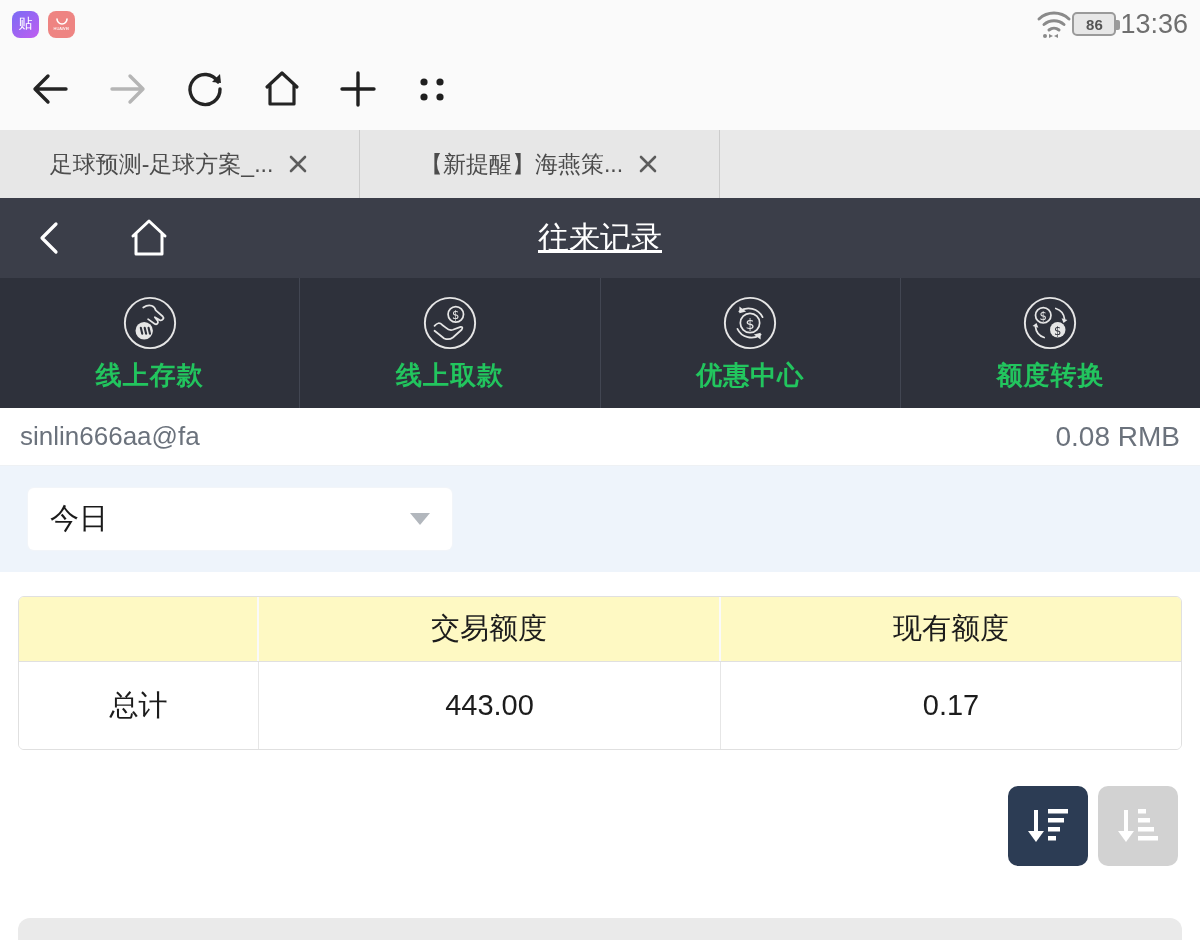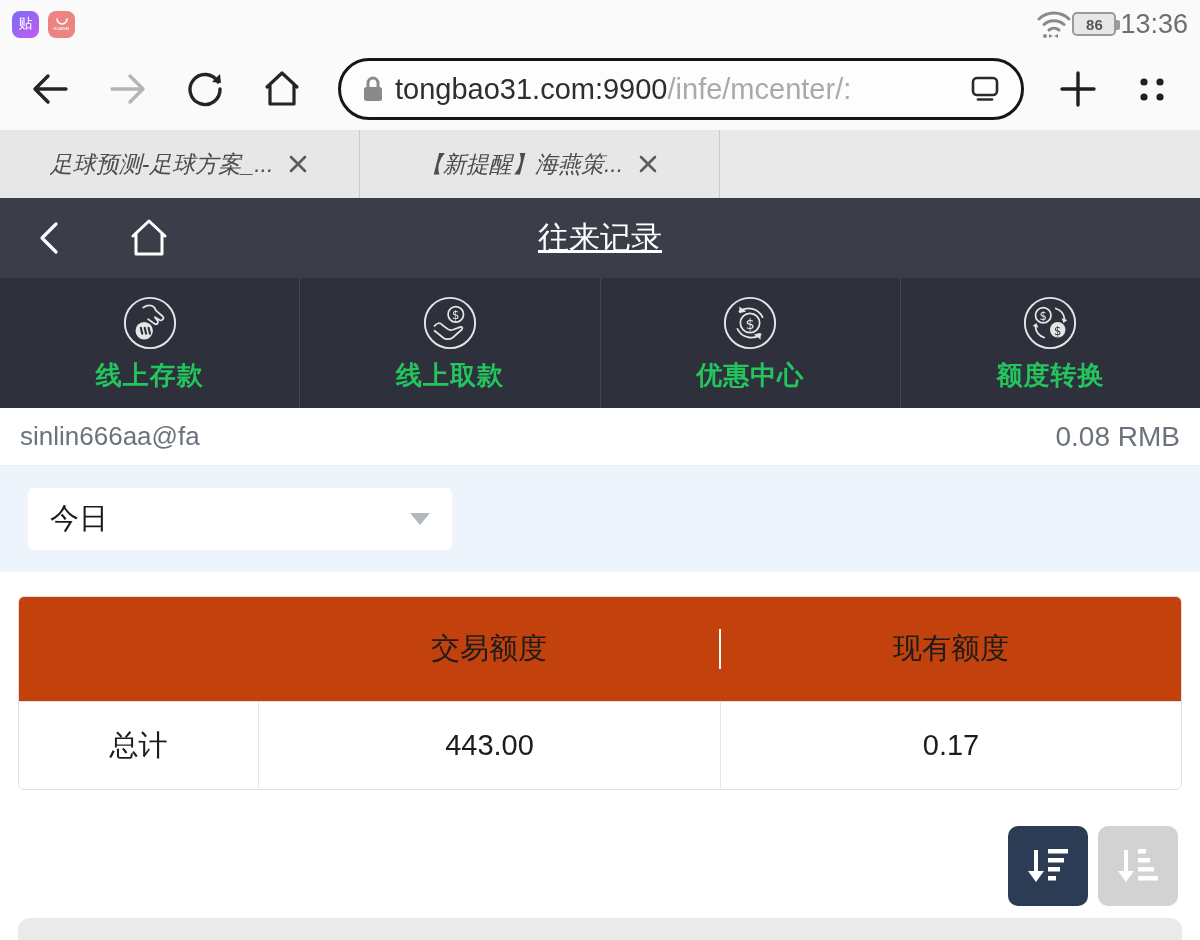--- a/index.html
+++ b/index.html
@@ -46,21 +46,21 @@
     overflow:hidden; gap:10px;
   }
   .url-text { display:flex; align-items:baseline; overflow:hidden; white-space:nowrap; flex:1; }
   .url-host { font-size:29px; color:#2e2e2e; }
   .url-path { font-size:29px; color:#aaaaaa; overflow:hidden; }
 
   
   .tab-strip { height:68px; background:#e7e7e7; display:flex; }
   .tab {
     width:360px; display:flex; align-items:center; justify-content:center;
-    gap:14px; border-right:1px solid #cccccc; background:#e7e7e7;font-style:italic;
+    gap:14px; border-right:1px solid #cccccc; background:#e7e7e7;
   }
   .tab.active { background:#fafafa; border-right:none; }
   .tab-label { font-size:23px; color:#4c4c4c; max-width:270px; overflow:hidden; white-space:nowrap; }
   .tab.active .tab-label { color:#222; }
   .tab-filler { flex:1; background:#e9e9e9; }
 
   
   .page-header {
     height:80px; background:#3b3e49; position:relative; display:flex; align-items:center;
     padding:0 32px; gap:62px;
@@ -118,21 +118,21 @@
 
   
   .summary-table {
     margin:0 18px; border:1px solid #e0e0e0; border-radius:6px; overflow:hidden;
   }
   .t-row { display:flex; }
   .t-cell {
     display:flex; align-items:center; justify-content:center; font-size:29px; color:#1c1c1c;
   }
   .c1 { width:240px; } .c2 { width:462px; } .c3 { flex:1; }
-  .t-head { background:#c2410c; height:104px;align-items:center; }
+  .t-head { background:#fef9c3; height:64px; }
   .t-head .t-cell { border-right:2px solid #fafafa; }
   .t-head .t-cell:last-child { border-right:none; }
   .t-body { background:#fff; height:88px; border-top:1px solid #e0e0e0; }
   .t-body .t-cell { border-right:1px solid #e6e6e6; }
   .t-body .t-cell:last-child { border-right:none; }
 
   
   .sort-row { display:flex; justify-content:flex-end; gap:10px; margin:36px 22px 0 0; }
   .sort-btn {
     width:80px; height:80px; border:none; border-radius:10px; display:flex;
@@ -194,34 +194,20 @@
       <path d="M34 14 A15 15 0 1 0 36 21" fill="none" stroke="#242424" stroke-width="3.4" stroke-linecap="round"></path>
       <path d="M36 6 l1 9 -9 -1 z" fill="#242424"></path>
     </svg>
   </span>
   <span class="tool-icon">
     <svg width="44" height="42" viewBox="0 0 44 42">
         <path d="M7 19 L22 5 L37 19 M10 16.5 V36 H34 V16.5" fill="none" stroke="#242424" stroke-width="3.2" stroke-linecap="round" stroke-linejoin="round"></path>
       </svg>
   </span>
 
-  <div class="url-pill">
-    <svg width="24" height="28" viewBox="0 0 24 28">
-      <rect x="3" y="12" width="18" height="14" rx="2.5" fill="#8a8a8a"></rect>
-      <path d="M7 12 V8 a5 5 0 0 1 10 0 V12" fill="none" stroke="#8a8a8a" stroke-width="3"></path>
-    </svg>
-    <span class="url-text">
-      <span class="url-host">tongbao31.com:9900</span>
-        <span class="url-path">/infe/mcenter/:</span>
-    </span>
-    <svg width="32" height="28" viewBox="0 0 32 28">
-      <rect x="4" y="3" width="24" height="17" rx="4" fill="none" stroke="#2a2a2a" stroke-width="2.6"></rect>
-      <line x1="9" y1="24.5" x2="23" y2="24.5" stroke="#2a2a2a" stroke-width="2.6" stroke-linecap="round"></line>
-    </svg>
-  </div>
 
   <span class="tool-icon">
     <svg width="40" height="40" viewBox="0 0 40 40">
         <path d="M20 4 V36 M4 20 H36" stroke="#1f1f1f" stroke-width="3.4" stroke-linecap="round"></path>
       </svg>
   </span>
   <span class="tool-icon">
     <svg width="40" height="40" viewBox="0 0 40 40">
       <circle cx="12" cy="13" r="3.6" fill="#1f1f1f"></circle>
         <circle cx="28" cy="13" r="3.6" fill="#1f1f1f"></circle>

